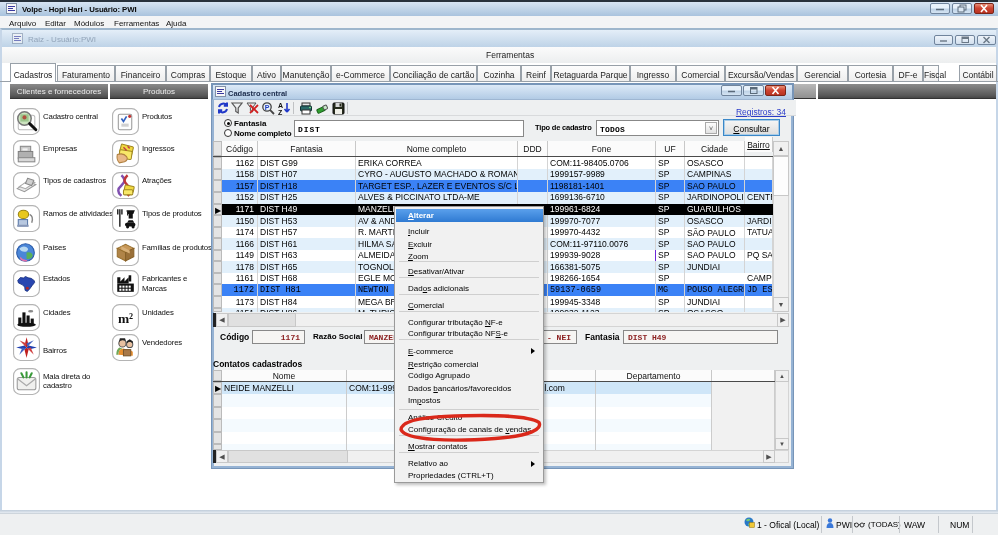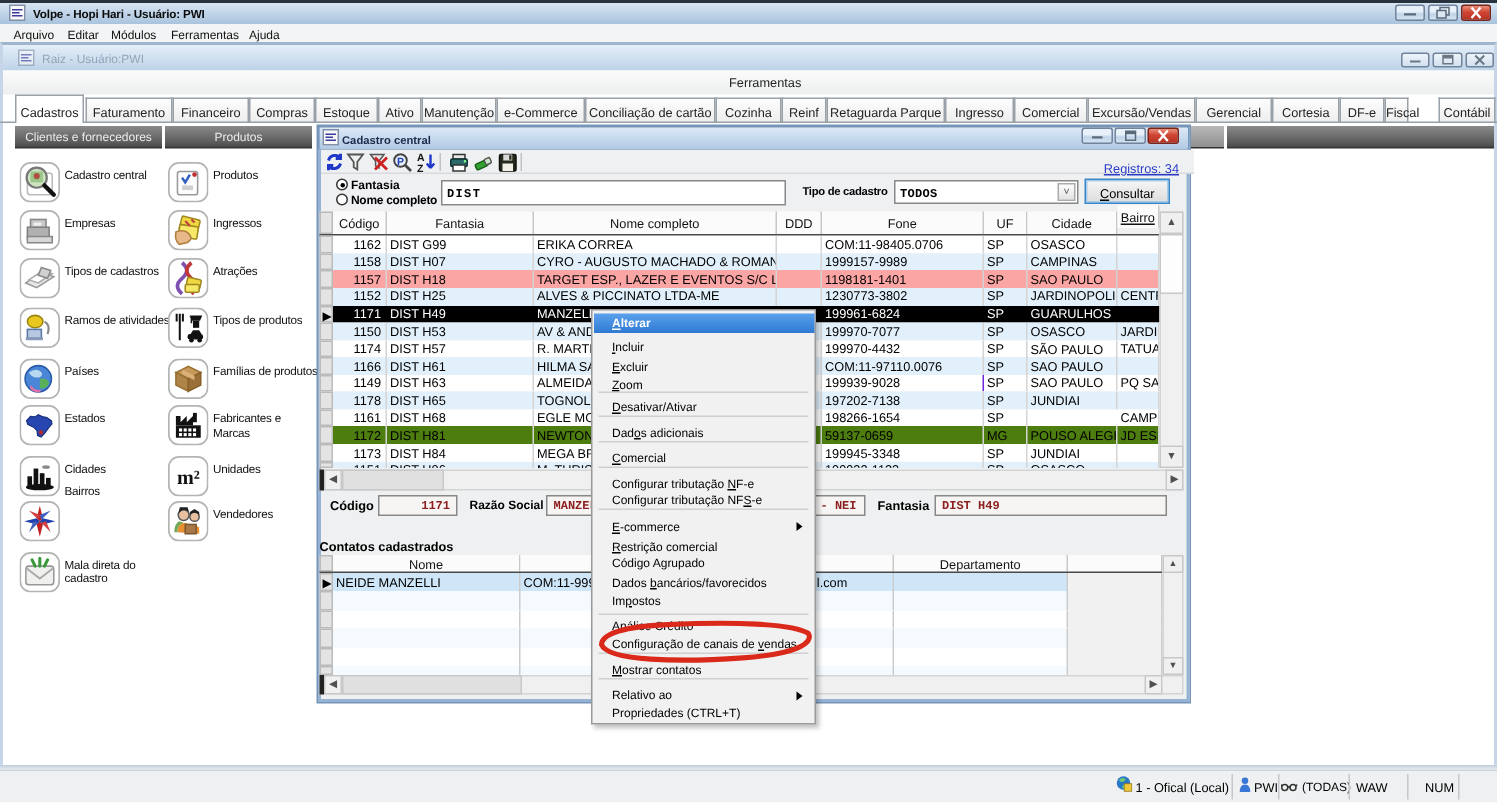--- a/index.html
+++ b/index.html
@@ -227,21 +227,21 @@
           <path d="M12 22 L14 14 L12 12 L10 14 Z" fill="#c02020"></path>
           <path d="M2 12 L10 10 L12 12 L10 14 Z" fill="#2040b0"></path>
           <path d="M22 12 L14 10 L12 12 L14 14 Z" fill="#2040b0"></path>
           <path d="M5 5 L11 11 L12 8 Z" fill="#d04040"></path>
           <path d="M19 5 L13 11 L12 8 Z" fill="#4060c0"></path>
           <path d="M5 19 L11 13 L8 12 Z" fill="#4060c0"></path>
           <path d="M19 19 L13 13 L16 12 Z" fill="#d04040"></path>
         </g>
       </g>
     </svg>
-    <div class="slbl" style="left:43px;top:323px;width:68px;white-space:nowrap;">Bairros</div>
+    <div class="slbl" style="left:43px;top:346px;width:68px;white-space:nowrap;">Bairros</div>
     <svg class="abs" style="left:13px;top:367.5px;z-index:1;" width="27" height="27" viewBox="0 0 24 24">
       <rect x="0.5" y="0.5" width="23" height="23" rx="6" fill="#fff" stroke="#b4b4b4"></rect>
       <g transform="translate(1,1) scale(0.92)">
         <rect x="3" y="8" width="18" height="12" rx="2" fill="#f0f0ee" stroke="#999"></rect>
         <path d="M3 9 L12 16 L21 9" fill="none" stroke="#aaa" stroke-width="1.2"></path>
         <path d="M7 4 l2 4 M12 3 v5 M17 4 l-2 4" stroke="#3a9a3a" stroke-width="2" stroke-linecap="round"></path>
       </g>
     </svg>
     <div class="slbl" style="left:43px;top:371.5px;width:84px;white-space:nowrap;">Mala direta do<br>cadastro</div>
     <svg class="abs" style="left:112px;top:108px;z-index:1;" width="27" height="27" viewBox="0 0 24 24">
@@ -441,37 +441,37 @@
       <div class="cell num" style="left:0px;top:0;width:36px;height:11.56px;border-right:1px solid #d4d4d4;color:#000;padding-top:0.5px;">1158</div>
       <div class="cell " style="left:36px;top:0;width:98px;height:11.56px;border-right:1px solid #d4d4d4;color:#000;padding-top:0.5px;">DIST H07</div>
       <div class="cell " style="left:134px;top:0;width:162px;height:11.56px;border-right:1px solid #d4d4d4;color:#000;padding-top:0.5px;">CYRO - AUGUSTO MACHADO &amp; ROMANO LT</div>
       <div class="cell " style="left:296px;top:0;width:30px;height:11.56px;border-right:1px solid #d4d4d4;color:#000;padding-top:0.5px;"></div>
       <div class="cell " style="left:326px;top:0;width:108px;height:11.56px;border-right:1px solid #d4d4d4;color:#000;padding-top:0.5px;">1999157-9989</div>
       <div class="cell " style="left:434px;top:0;width:29px;height:11.56px;border-right:1px solid #d4d4d4;color:#000;padding-top:0.5px;">SP</div>
       <div class="cell " style="left:463px;top:0;width:60px;height:11.56px;border-right:1px solid #d4d4d4;color:#000;padding-top:0.5px;">CAMPINAS</div>
       <div class="cell " style="left:523px;top:0;width:28px;height:11.56px;border-right:1px solid #d4d4d4;color:#000;padding-top:0.5px;"></div>
     </div>
     <div class="abs" style="left:213px;top:180.42000000000002px;width:9px;height:11.56px;background:#e4e4e4;border:1px solid #bbb;"></div>
-    <div class="abs" style="left:222px;top:180.42000000000002px;width:551px;height:11.56px;background:#fca5a5;color:#000;overflow:hidden;">
+    <div class="abs" style="left:222px;top:180.42000000000002px;width:551px;height:11.56px;background:#3b82f6;color:#000;overflow:hidden;">
       <div class="cell num" style="left:0px;top:0;width:36px;height:11.56px;border-right:1px solid #d4d4d4;color:#000;padding-top:0.5px;">1157</div>
       <div class="cell " style="left:36px;top:0;width:98px;height:11.56px;border-right:1px solid #d4d4d4;color:#000;padding-top:0.5px;">DIST H18</div>
       <div class="cell " style="left:134px;top:0;width:162px;height:11.56px;border-right:1px solid #d4d4d4;color:#000;padding-top:0.5px;">TARGET ESP., LAZER E EVENTOS S/C LTDA</div>
       <div class="cell " style="left:296px;top:0;width:30px;height:11.56px;border-right:1px solid #d4d4d4;color:#000;padding-top:0.5px;"></div>
       <div class="cell " style="left:326px;top:0;width:108px;height:11.56px;border-right:1px solid #d4d4d4;color:#000;padding-top:0.5px;">1198181-1401</div>
       <div class="cell " style="left:434px;top:0;width:29px;height:11.56px;border-right:1px solid #d4d4d4;color:#000;padding-top:0.5px;">SP</div>
       <div class="cell " style="left:463px;top:0;width:60px;height:11.56px;border-right:1px solid #d4d4d4;color:#000;padding-top:0.5px;">SAO PAULO</div>
       <div class="cell " style="left:523px;top:0;width:28px;height:11.56px;border-right:1px solid #d4d4d4;color:#000;padding-top:0.5px;"></div>
     </div>
     <div class="abs" style="left:213px;top:191.98000000000002px;width:9px;height:11.56px;background:#e4e4e4;border:1px solid #bbb;"></div>
     <div class="abs" style="left:222px;top:191.98000000000002px;width:551px;height:11.56px;background:#e2f0fb;color:#000;overflow:hidden;">
       <div class="cell num" style="left:0px;top:0;width:36px;height:11.56px;border-right:1px solid #d4d4d4;color:#000;padding-top:0.5px;">1152</div>
       <div class="cell " style="left:36px;top:0;width:98px;height:11.56px;border-right:1px solid #d4d4d4;color:#000;padding-top:0.5px;">DIST H25</div>
       <div class="cell " style="left:134px;top:0;width:162px;height:11.56px;border-right:1px solid #d4d4d4;color:#000;padding-top:0.5px;">ALVES &amp; PICCINATO LTDA-ME</div>
       <div class="cell " style="left:296px;top:0;width:30px;height:11.56px;border-right:1px solid #d4d4d4;color:#000;padding-top:0.5px;"></div>
-      <div class="cell " style="left:326px;top:0;width:108px;height:11.56px;border-right:1px solid #d4d4d4;color:#000;padding-top:0.5px;">1230773-3802</div>
+      <div class="cell " style="left:326px;top:0;width:108px;height:11.56px;border-right:1px solid #d4d4d4;color:#000;padding-top:0.5px;">1699136-6710</div>
       <div class="cell " style="left:434px;top:0;width:29px;height:11.56px;border-right:1px solid #d4d4d4;color:#000;padding-top:0.5px;">SP</div>
       <div class="cell " style="left:463px;top:0;width:60px;height:11.56px;border-right:1px solid #d4d4d4;color:#000;padding-top:0.5px;">JARDINOPOLIS</div>
       <div class="cell " style="left:523px;top:0;width:28px;height:11.56px;border-right:1px solid #d4d4d4;color:#000;padding-top:0.5px;">CENTRO</div>
     </div>
     <div class="abs" style="left:213px;top:203.54000000000002px;width:9px;height:11.56px;background:#e4e4e4;border:1px solid #bbb;">
       <span style="position:absolute;left:1px;top:1px;font-size:8px;color:#000;">▶</span>
     </div>
     <div class="abs" style="left:222px;top:203.54000000000002px;width:551px;height:11.56px;background:#000;color:#fff;overflow:hidden;">
       <div class="cell num" style="left:0px;top:0;width:36px;height:11.56px;border-right:1px solid #000;color:#fff;padding-top:0.5px;">1171</div>
       <div class="cell " style="left:36px;top:0;width:98px;height:11.56px;border-right:1px solid #000;color:#fff;padding-top:0.5px;">DIST H49</div>
@@ -525,38 +525,38 @@
       <div class="cell " style="left:434px;top:0;width:29px;height:11.56px;border-right:1px solid #d4d4d4;color:#000;padding-top:0.5px;">SP</div>
       <div class="cell " style="left:463px;top:0;width:60px;height:11.56px;border-right:1px solid #d4d4d4;color:#000;padding-top:0.5px;">SAO PAULO</div>
       <div class="cell " style="left:523px;top:0;width:28px;height:11.56px;border-right:1px solid #d4d4d4;color:#000;padding-top:0.5px;">PQ SAO</div>
     </div>
     <div class="abs" style="left:213px;top:261.34000000000003px;width:9px;height:11.56px;background:#e4e4e4;border:1px solid #bbb;"></div>
     <div class="abs" style="left:222px;top:261.34000000000003px;width:551px;height:11.56px;background:#e2f0fb;color:#000;overflow:hidden;">
       <div class="cell num" style="left:0px;top:0;width:36px;height:11.56px;border-right:1px solid #d4d4d4;color:#000;padding-top:0.5px;">1178</div>
       <div class="cell " style="left:36px;top:0;width:98px;height:11.56px;border-right:1px solid #d4d4d4;color:#000;padding-top:0.5px;">DIST H65</div>
       <div class="cell " style="left:134px;top:0;width:162px;height:11.56px;border-right:1px solid #d4d4d4;color:#000;padding-top:0.5px;">TOGNOLI TURISMO</div>
       <div class="cell " style="left:296px;top:0;width:30px;height:11.56px;border-right:1px solid #d4d4d4;color:#000;padding-top:0.5px;"></div>
-      <div class="cell " style="left:326px;top:0;width:108px;height:11.56px;border-right:1px solid #d4d4d4;color:#000;padding-top:0.5px;">197202-7138</div>
+      <div class="cell " style="left:326px;top:0;width:108px;height:11.56px;border-right:1px solid #d4d4d4;color:#000;padding-top:0.5px;">166381-5075</div>
       <div class="cell " style="left:434px;top:0;width:29px;height:11.56px;border-right:1px solid #d4d4d4;color:#000;padding-top:0.5px;">SP</div>
       <div class="cell " style="left:463px;top:0;width:60px;height:11.56px;border-right:1px solid #d4d4d4;color:#000;padding-top:0.5px;">JUNDIAI</div>
       <div class="cell " style="left:523px;top:0;width:28px;height:11.56px;border-right:1px solid #d4d4d4;color:#000;padding-top:0.5px;"></div>
     </div>
     <div class="abs" style="left:213px;top:272.90000000000003px;width:9px;height:11.56px;background:#e4e4e4;border:1px solid #bbb;"></div>
     <div class="abs" style="left:222px;top:272.90000000000003px;width:551px;height:11.56px;background:#fff;color:#000;overflow:hidden;">
       <div class="cell num" style="left:0px;top:0;width:36px;height:11.56px;border-right:1px solid #d4d4d4;color:#000;padding-top:0.5px;">1161</div>
       <div class="cell " style="left:36px;top:0;width:98px;height:11.56px;border-right:1px solid #d4d4d4;color:#000;padding-top:0.5px;">DIST H68</div>
       <div class="cell " style="left:134px;top:0;width:162px;height:11.56px;border-right:1px solid #d4d4d4;color:#000;padding-top:0.5px;">EGLE MONTEIRO</div>
       <div class="cell " style="left:296px;top:0;width:30px;height:11.56px;border-right:1px solid #d4d4d4;color:#000;padding-top:0.5px;"></div>
       <div class="cell " style="left:326px;top:0;width:108px;height:11.56px;border-right:1px solid #d4d4d4;color:#000;padding-top:0.5px;">198266-1654</div>
       <div class="cell " style="left:434px;top:0;width:29px;height:11.56px;border-right:1px solid #d4d4d4;color:#000;padding-top:0.5px;">SP</div>
       <div class="cell " style="left:463px;top:13px;width:60px;height:11.56px;border-right:1px solid #d4d4d4;color:#000;padding-top:0.5px;">SANTO ANDRE</div>
       <div class="cell " style="left:523px;top:0;width:28px;height:11.56px;border-right:1px solid #d4d4d4;color:#000;padding-top:0.5px;">CAMPEST</div>
     </div>
     <div class="abs" style="left:213px;top:284.46000000000004px;width:9px;height:11.56px;background:#e4e4e4;border:1px solid #bbb;"></div>
-    <div class="abs" style="left:222px;top:284.46000000000004px;width:551px;height:11.56px;background:#4d7c0f;color:#000;overflow:hidden;">
+    <div class="abs" style="left:222px;top:284.46000000000004px;width:551px;height:11.56px;background:#3b82f6;color:#000;overflow:hidden;font-family:Liberation Mono, monospace;">
       <div class="cell num" style="left:0px;top:0;width:36px;height:11.56px;border-right:1px solid #d4d4d4;color:#000;padding-top:0.5px;">1172</div>
       <div class="cell " style="left:36px;top:0;width:98px;height:11.56px;border-right:1px solid #d4d4d4;color:#000;padding-top:0.5px;">DIST H81</div>
       <div class="cell " style="left:134px;top:0;width:162px;height:11.56px;border-right:1px solid #d4d4d4;color:#000;padding-top:0.5px;">NEWTON TURISMO</div>
       <div class="cell " style="left:296px;top:0;width:30px;height:11.56px;border-right:1px solid #d4d4d4;color:#000;padding-top:0.5px;"></div>
       <div class="cell " style="left:326px;top:0;width:108px;height:11.56px;border-right:1px solid #d4d4d4;color:#000;padding-top:0.5px;">59137-0659</div>
       <div class="cell " style="left:434px;top:0;width:29px;height:11.56px;border-right:1px solid #d4d4d4;color:#000;padding-top:0.5px;">MG</div>
       <div class="cell " style="left:463px;top:0;width:60px;height:11.56px;border-right:1px solid #d4d4d4;color:#000;padding-top:0.5px;">POUSO ALEGRE</div>
       <div class="cell " style="left:523px;top:0;width:28px;height:11.56px;border-right:1px solid #d4d4d4;color:#000;padding-top:0.5px;">JD ESF</div>
     </div>
     <div class="abs" style="left:213px;top:296.02px;width:9px;height:11.56px;background:#e4e4e4;border:1px solid #bbb;"></div>

